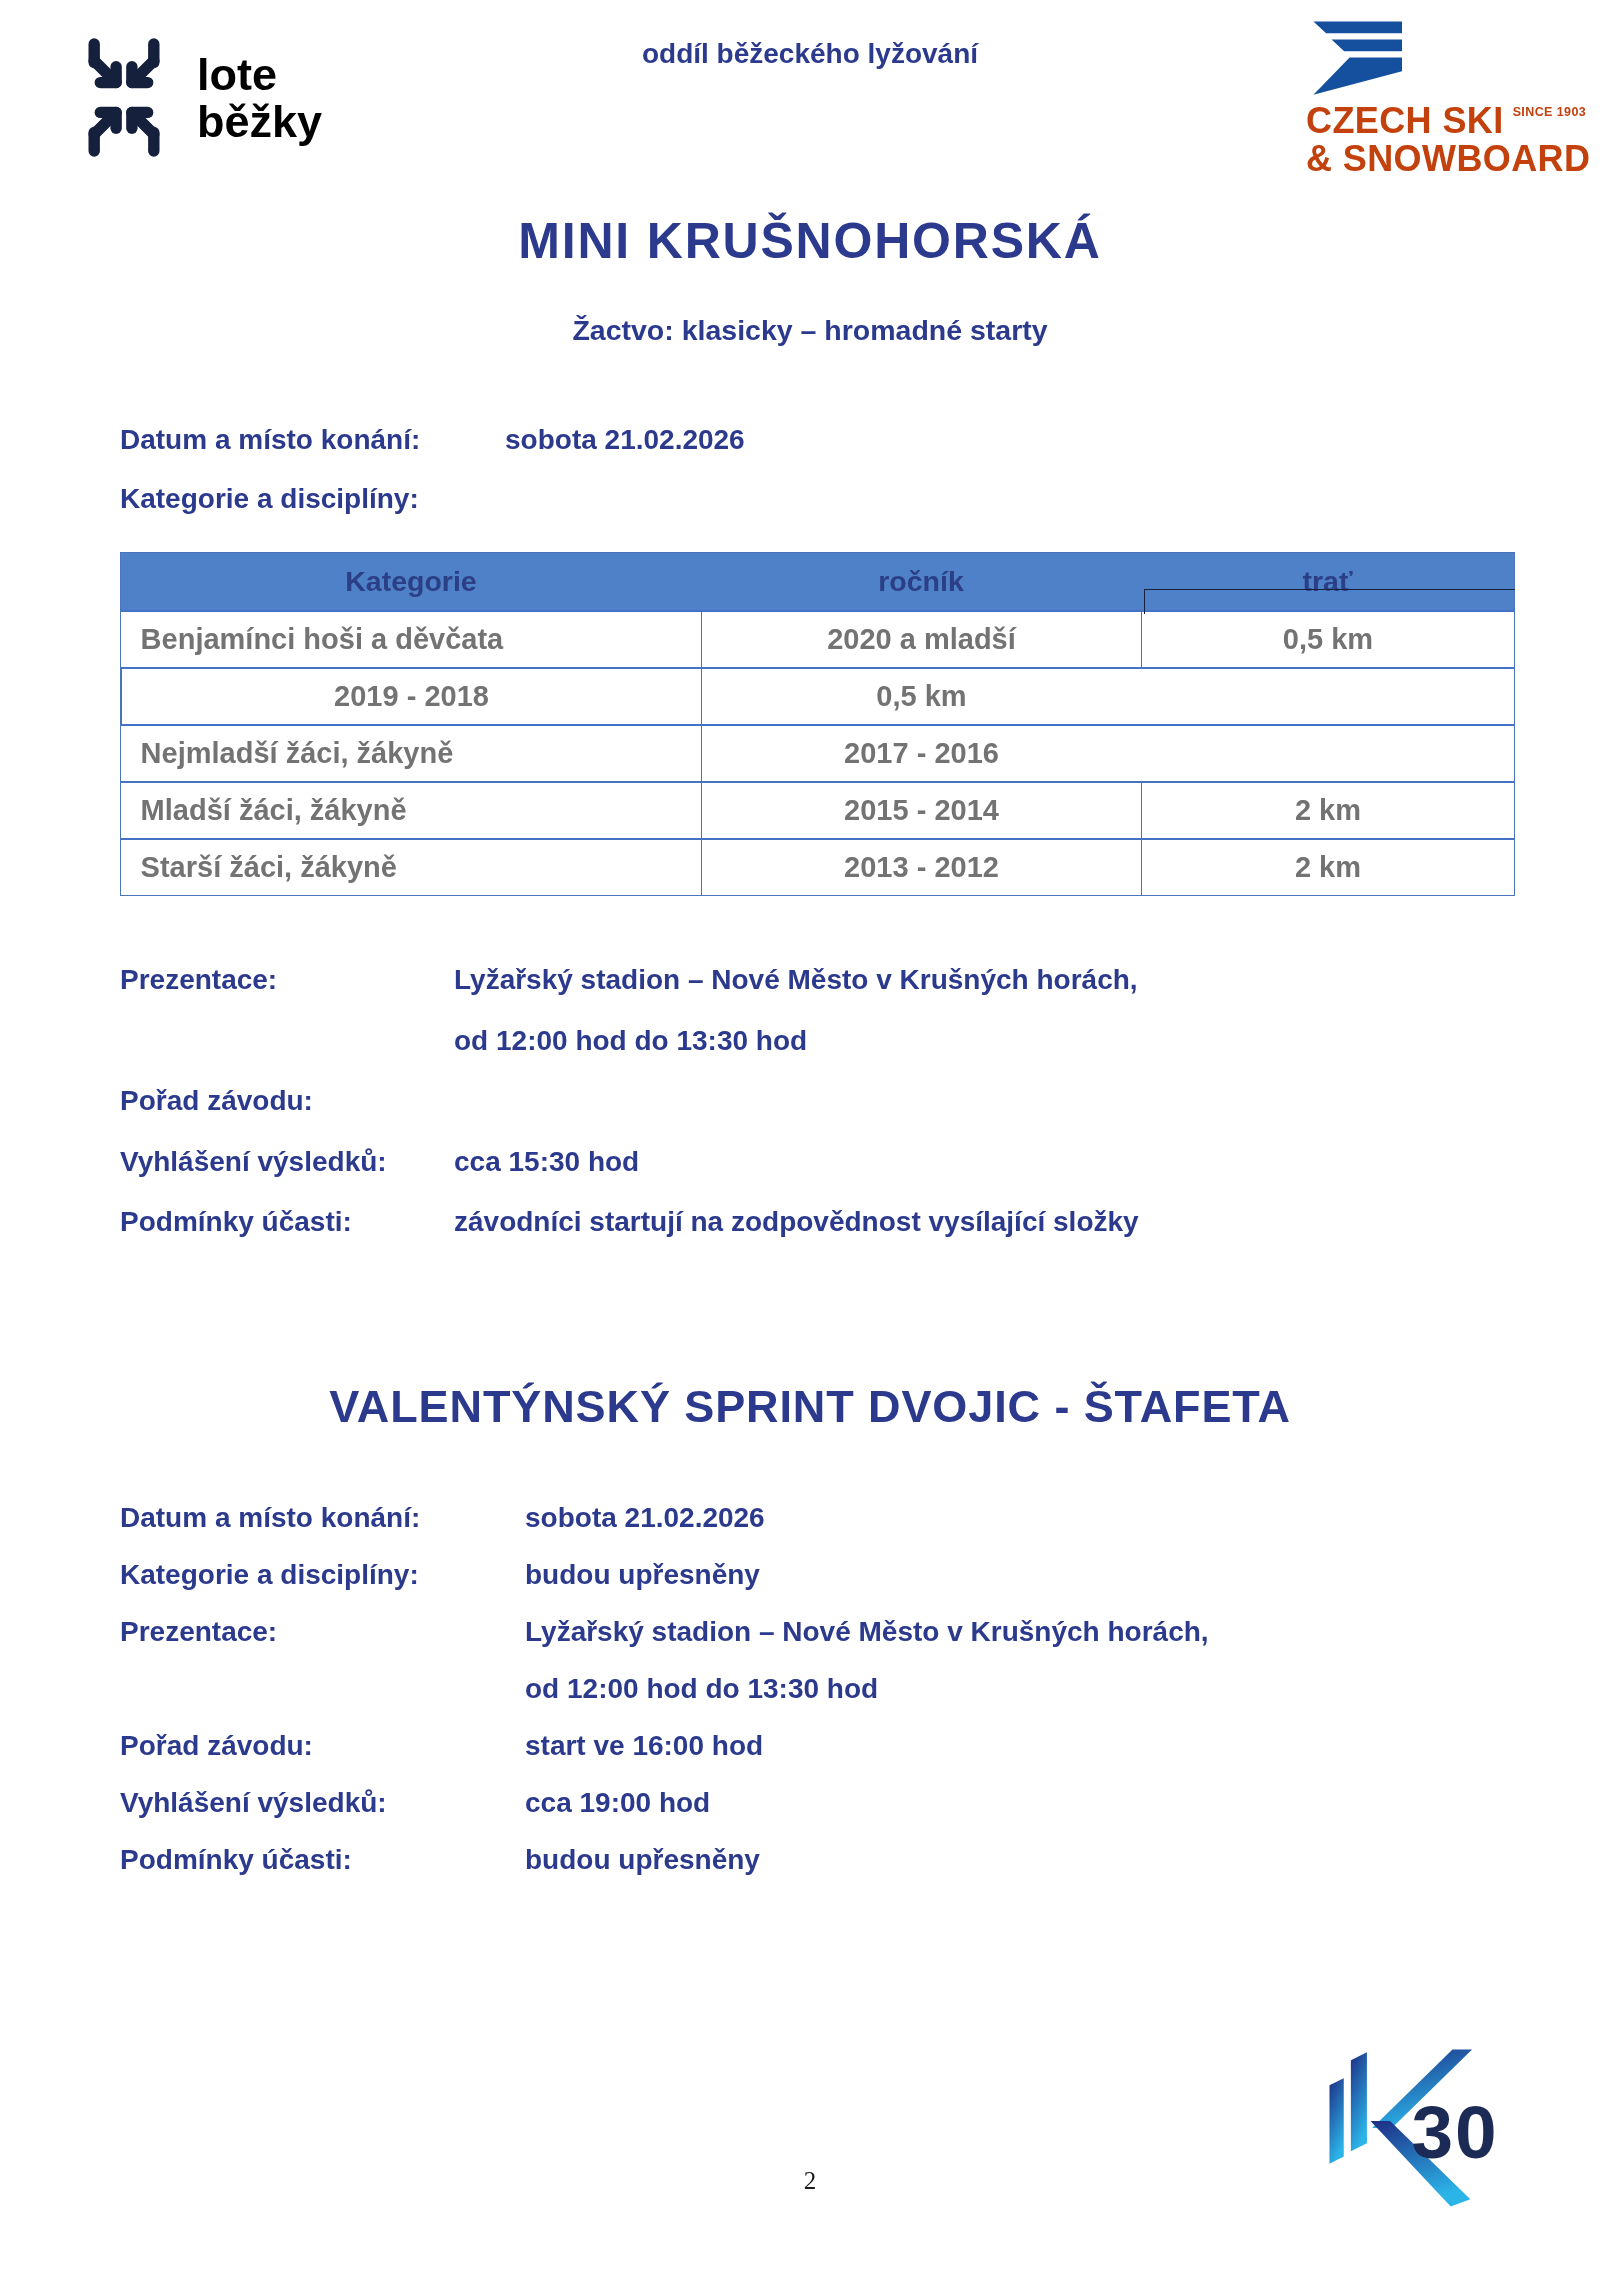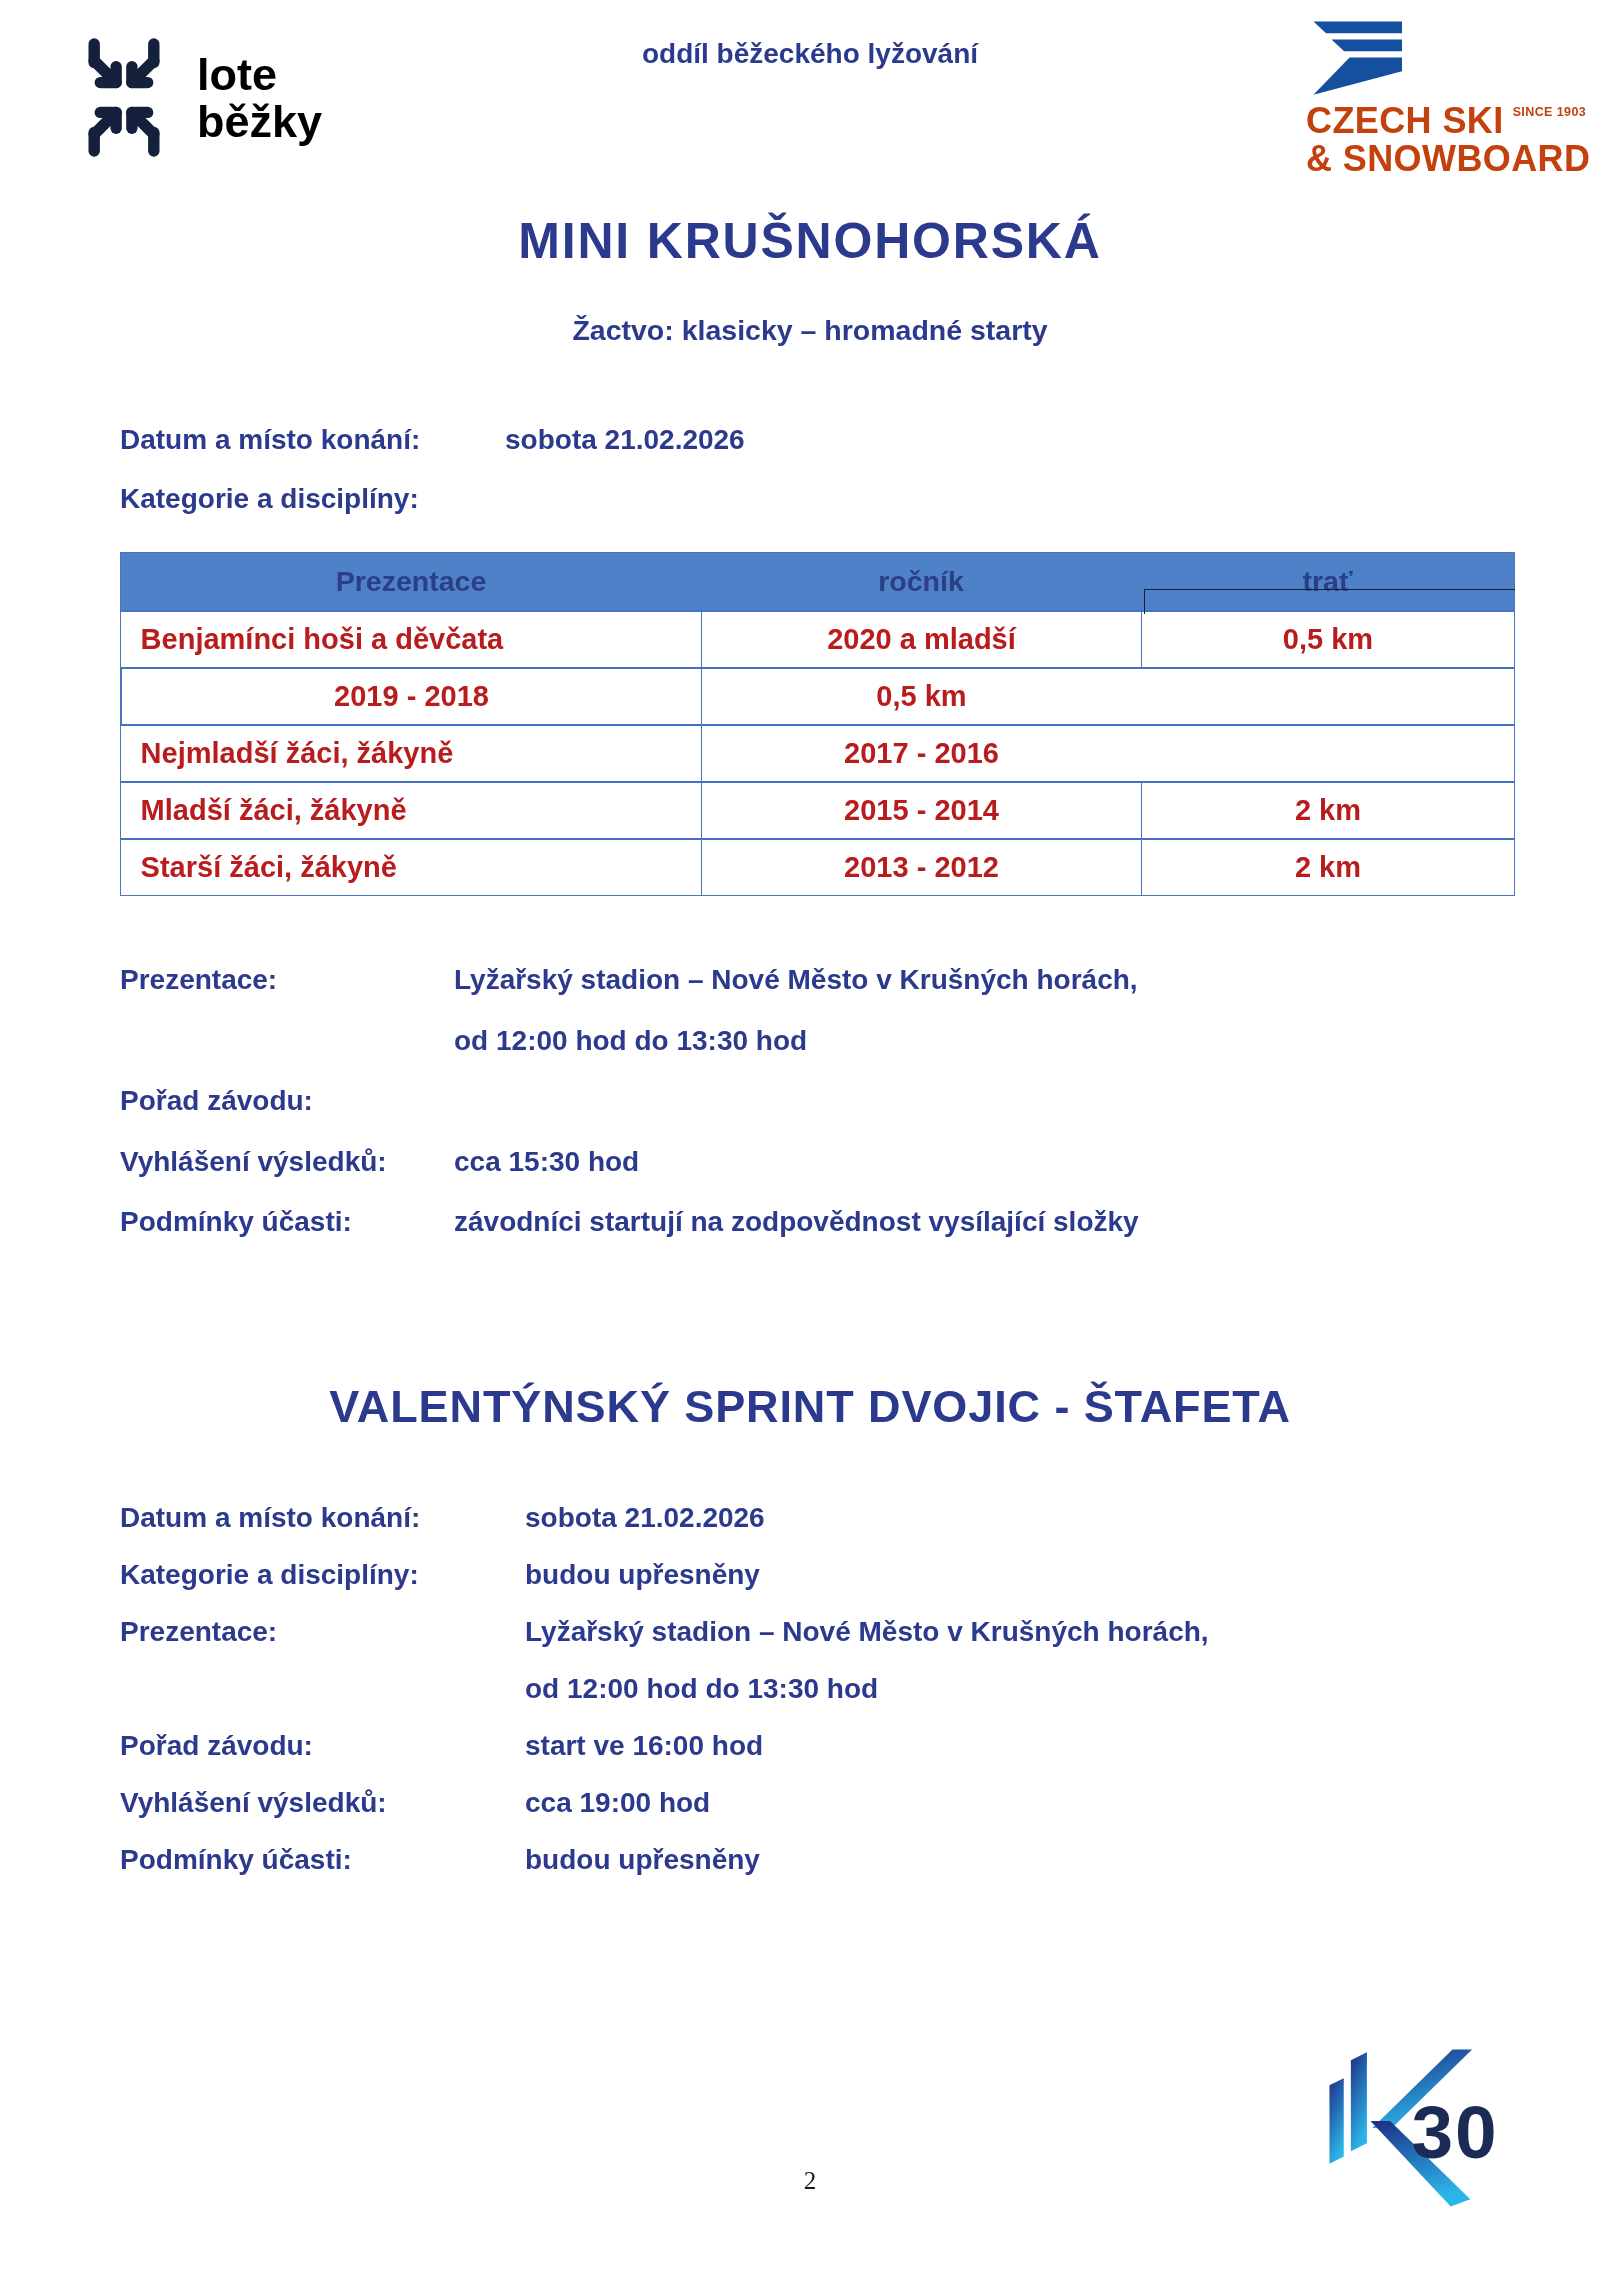--- a/index.html
+++ b/index.html
@@ -38,21 +38,21 @@
 
   
   #ktable { position:absolute; left:120px; top:552px; width:1395px;
             border:1.8px solid #4a74bc; }
   #ktable .thead { display:grid; grid-template-columns:580px 440px auto; height:57px;
                    background:#4f81c8; }
   #ktable .thead .cell { display:flex; align-items:center; justify-content:center;
                          font-weight:bold; font-size:28.5px; color:#2b3f86; }
   #ktable .trow { display:grid; grid-template-columns:580px 440px auto; height:57px;
                   border-top:2.7px solid #4472c4; background:#ffffff; }
-  #ktable .trow .cell { display:flex; align-items:center; font-weight:bold; font-size:29px; color:#b91c1c; }
+  #ktable .trow .cell { display:flex; align-items:center; font-weight:bold; font-size:29px; color:#737373; }
   #ktable .trow .c0 { padding-left:19.6px; }
   #ktable .trow .c1, #ktable .trow .c2 { justify-content:center; border-left:1.8px solid #4472c4; }
   #artifact-box { position:absolute; left:1144px; top:589px; width:371px; height:25px;
                   border-top:1.8px solid #16213e; border-left:1.8px solid #16213e; pointer-events:none; }
 
   
   .details { position:absolute; left:120px; width:1390px; }
   #details1 { top:964px; }
   #details2 { top:1502px; }
   .drow { display:grid; font-weight:bold; font-size:28px; line-height:32px; }
@@ -123,21 +123,21 @@
   <div id="subtitle1">Žactvo: klasicky – hromadné starty</div>
 
   <div id="datum1" class="abs-row">
     <span>Datum a místo konání:</span>
     <span>sobota 21.02.2026</span>
   </div>
   <div id="katlabel" class="abs-row">Kategorie a disciplíny:</div>
 
   <div id="ktable">
     <div class="thead">
-      <div class="cell">Prezentace</div>
+      <div class="cell">Kategorie</div>
       <div class="cell">ročník</div>
       <div class="cell">trať</div>
     </div>
     <div class="trow">
       <div class="cell c0">Benjamínci hoši a děvčata</div>
       <div class="cell c1">2020 a mladší</div>
       <div class="cell c2">0,5 km</div>
     </div>
     <div class="trow">
       <div class="cell c1">2019 - 2018</div>

